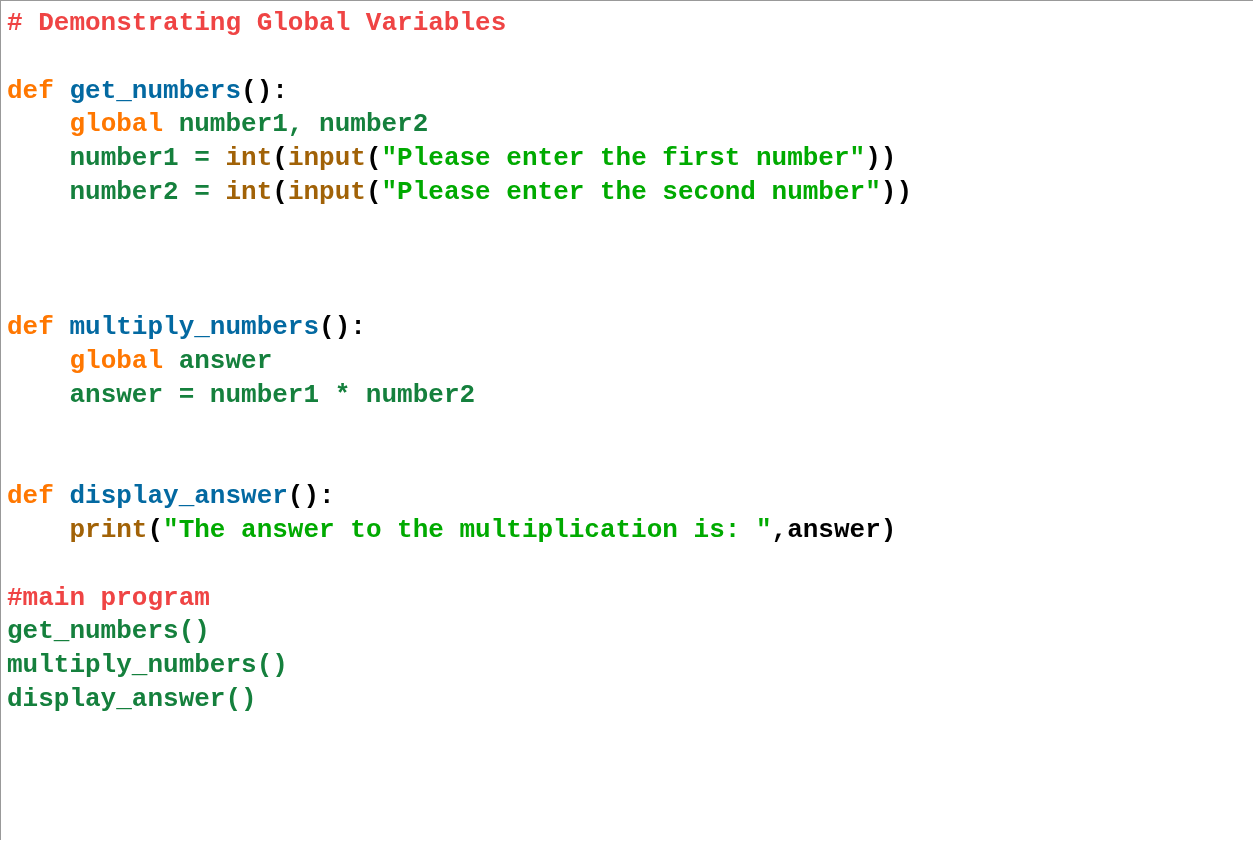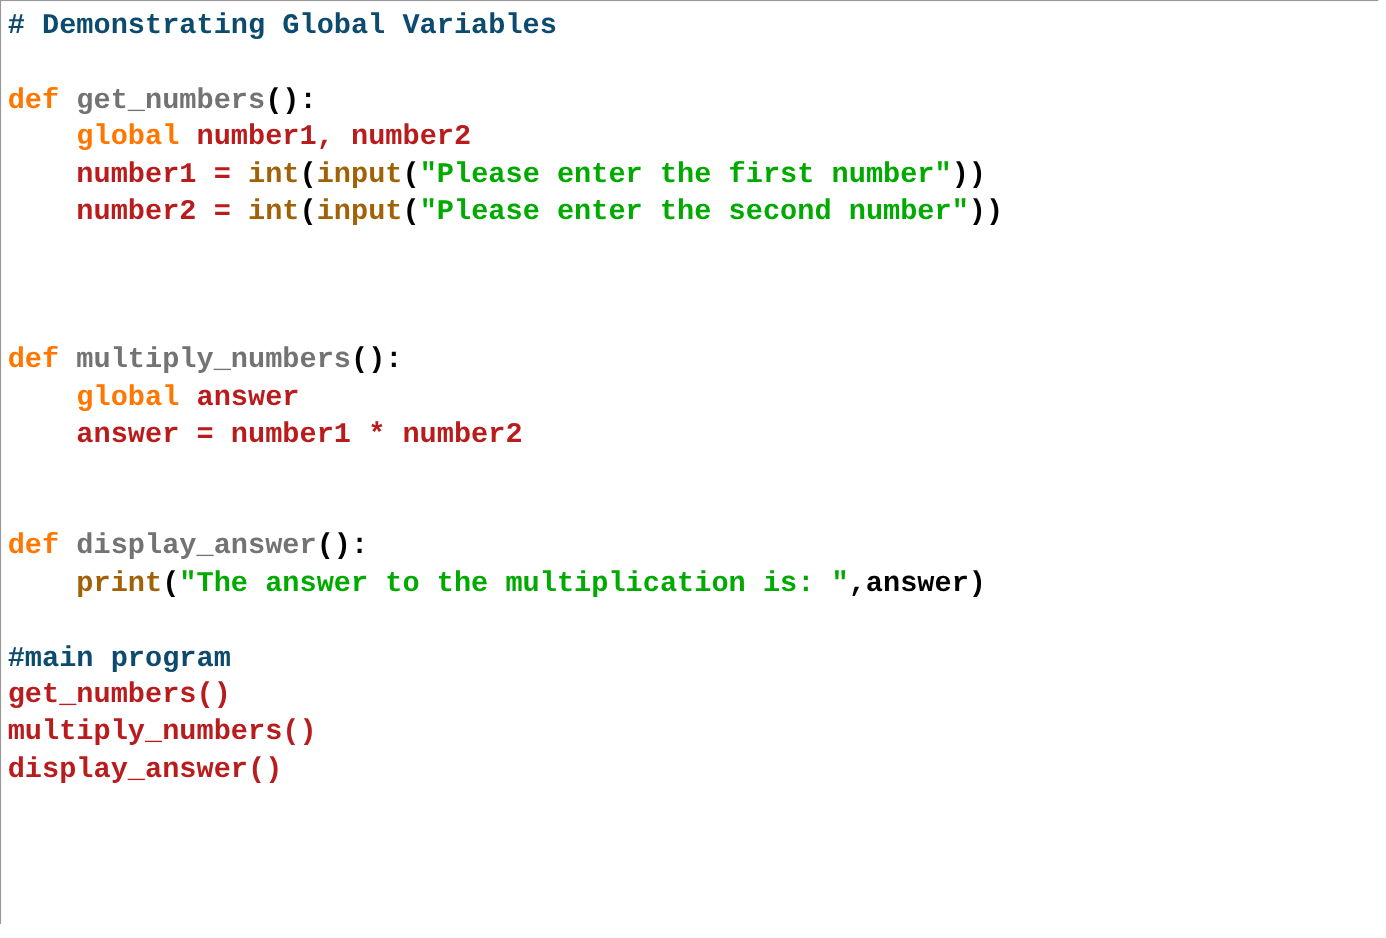--- a/index.html
+++ b/index.html
@@ -15,25 +15,25 @@
     border: 1px solid #999;
     border-right: none;
     border-bottom: none;
     padding: 6px 0 6px 6px;
     width: 1253px;
     height: 840px;
     box-sizing: border-box;
     white-space: pre;
     overflow: hidden;
   }
-  .tok-comment { color: #0c4a6e; margin-top: 43px; }
+  .tok-comment { color: #ef4444; margin-top: 43px; }
   .tok-keyword { color: #ff7700; margin-top: 28px; }
-  .tok-defname { color: #737373; }
+  .tok-defname { color: #0369a1; }
   .tok-builtin { color: #a16207; }
   .tok-string  { color: #00aa00; }
   .tok-op      { color: #000000; }
-  .tok-name    { color: #b91c1c; text-align: right; }
+  .tok-name    { color: #15803d; text-align: right; }
   .line { display: block; min-height: 1.3em; }
 </style>
 </head>
 <body>
 
 <div class="code-container" id="code-root"><span class="line"><span class="tok-comment"># Demonstrating Global Variables</span></span><span class="line">&nbsp;</span><span class="line"><span class="tok-keyword">def</span><span class="tok-op"> </span><span class="tok-defname">get_numbers</span><span class="tok-op">():</span></span><span class="line"><span class="tok-op">    </span><span class="tok-keyword">global</span><span class="tok-op"> </span><span class="tok-name">number1, number2</span></span><span class="line"><span class="tok-op">    </span><span class="tok-name">number1 = </span><span class="tok-builtin">int</span><span class="tok-op">(</span><span class="tok-builtin">input</span><span class="tok-op">(</span><span class="tok-string">"Please enter the first number"</span><span class="tok-op">))</span></span><span class="line"><span class="tok-op">    </span><span class="tok-name">number2 = </span><span class="tok-builtin">int</span><span class="tok-op">(</span><span class="tok-builtin">input</span><span class="tok-op">(</span><span class="tok-string">"Please enter the second number"</span><span class="tok-op">))</span></span><span class="line">&nbsp;</span><span class="line">&nbsp;</span><span class="line">&nbsp;</span><span class="line"><span class="tok-keyword">def</span><span class="tok-op"> </span><span class="tok-defname">multiply_numbers</span><span class="tok-op">():</span></span><span class="line"><span class="tok-op">    </span><span class="tok-keyword">global</span><span class="tok-op"> </span><span class="tok-name">answer</span></span><span class="line"><span class="tok-op">    </span><span class="tok-name">answer = number1 * number2</span></span><span class="line">&nbsp;</span><span class="line">&nbsp;</span><span class="line"><span class="tok-keyword">def</span><span class="tok-op"> </span><span class="tok-defname">display_answer</span><span class="tok-op">():</span></span><span class="line"><span class="tok-op">    </span><span class="tok-builtin">print</span><span class="tok-op">(</span><span class="tok-string">"The answer to the multiplication is: "</span><span class="tok-op">,answer)</span></span><span class="line">&nbsp;</span><span class="line"><span class="tok-comment">#main program</span></span><span class="line"><span class="tok-name">get_numbers()</span></span><span class="line"><span class="tok-name">multiply_numbers()</span></span><span class="line"><span class="tok-name">display_answer()</span></span></div>
 
 </body></html>

